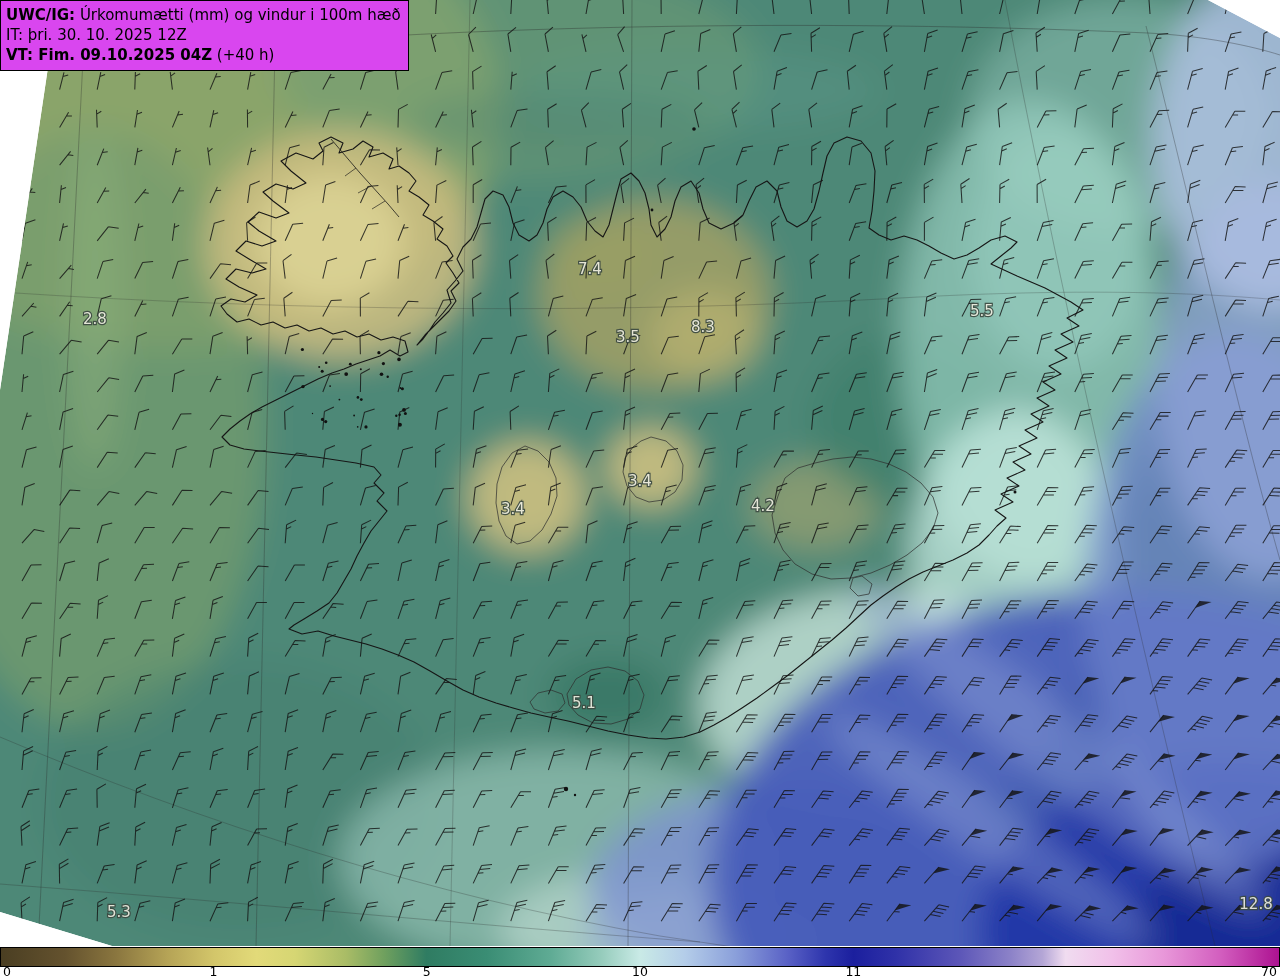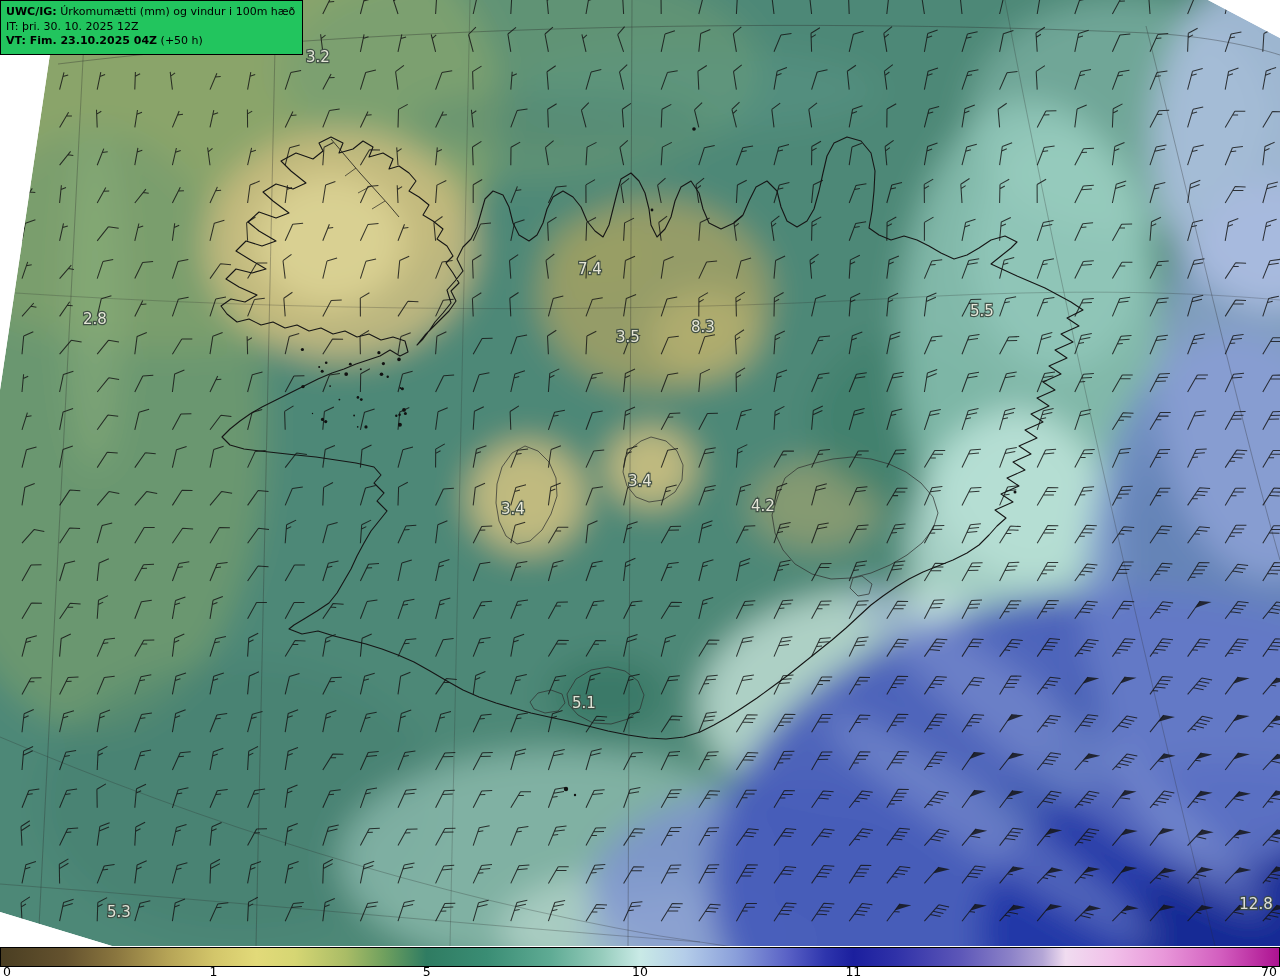--- a/index.html
+++ b/index.html
@@ -1,22 +1,22 @@
 <!DOCTYPE html>
 <html><head>
 <meta charset="utf-8">
 <style>
   html,body{margin:0;padding:0;background:#ffffff;}
   .stage{position:relative;width:1280px;height:978px;background:#ffffff;overflow:hidden;
          font-family:"DejaVu Sans","Liberation Sans",sans-serif;}
   .map{position:absolute;left:0;top:0;width:1280px;height:946px;}
   svg{display:block;}
   .titlebox{
-    position:absolute;left:0;top:0;background:#22c55e;border:1px solid #000;
-    padding:4px 7px 5px 5px;font-size:11px;line-height:1.34;color:#000;white-space:nowrap;
+    position:absolute;left:0;top:0;background:#d946ef;border:1px solid #000;
+    padding:4px 7px 5px 5px;font-size:15px;line-height:1.34;color:#000;white-space:nowrap;
   }
   .titlebox .b{font-weight:bold;}
   .colorbar{position:absolute;left:0;top:946px;width:1280px;height:32px;background:#ffffff;}
   .colorbar .bar{position:absolute;left:0;top:1px;width:1278px;height:18px;border:1px solid #000;}
   .colorbar .ticks{position:absolute;left:0;top:20px;width:1280px;height:12px;}
   .colorbar .ticks span{position:absolute;top:0;font-size:12.5px;color:#000;line-height:1;}
   .plabel{font-size:15px;}
 </style>
 </head>
 <body>
@@ -164,21 +164,21 @@
       <g fill="#ffffff">
         <polygon points="0,0 58,0 0,390"></polygon>
         <polygon points="1208,0 1280,0 1280,38"></polygon>
         <polygon points="0,912 112,946 0,946"></polygon>
       </g>
     </svg>
 
     <div class="titlebox">
       <div><span class="b">UWC/IG:</span> <span>Úrkomumætti (mm) og vindur i 100m hæð</span></div>
       <div>IT: þri. 30. 10. 2025 12Z</div>
-      <div><span class="b">VT: Fim. 23.10.2025 04Z</span> <span>(+50 h)</span></div>
+      <div><span class="b">VT: Fim. 09.10.2025 04Z</span> <span>(+40 h)</span></div>
     </div>
   </div>
 
   <div class="colorbar">
     <div class="bar" id="cbar" style="background: linear-gradient(to right, rgb(74, 62, 34) 0%, rgb(100, 82, 46) 5%, rgb(138, 118, 63) 9%, rgb(181, 163, 86) 13%, rgb(211, 198, 106) 16.7%, rgb(226, 218, 121) 20%, rgb(214, 214, 115) 23%, rgb(169, 188, 102) 27%, rgb(111, 160, 94) 30%, rgb(47, 124, 98) 33.3%, rgb(58, 141, 116) 38%, rgb(95, 171, 148) 43%, rgb(150, 204, 188) 47%, rgb(201, 234, 230) 50%, rgb(180, 205, 233) 53.5%, rgb(138, 159, 218) 57.5%, rgb(90, 98, 198) 61.5%, rgb(46, 53, 173) 64.5%, rgb(27, 31, 158) 66.7%, rgb(47, 49, 168) 70%, rgb(92, 86, 184) 75%, rgb(140, 130, 200) 79%, rgb(180, 166, 214) 81.5%, rgb(240, 220, 240) 83.3%, rgb(241, 192, 233) 87%, rgb(232, 151, 217) 91%, rgb(210, 93, 190) 95.5%, rgb(173, 18, 145) 100%);"></div>
     <div class="ticks" id="cticks">
         <span style="left: 3px;">0</span>
         <span style="left: 213.376px; transform: translateX(-50%);">1</span>
         <span style="left: 426.624px; transform: translateX(-50%);">5</span>
         <span style="left: 640px; transform: translateX(-50%); text-align: center;">10</span>

